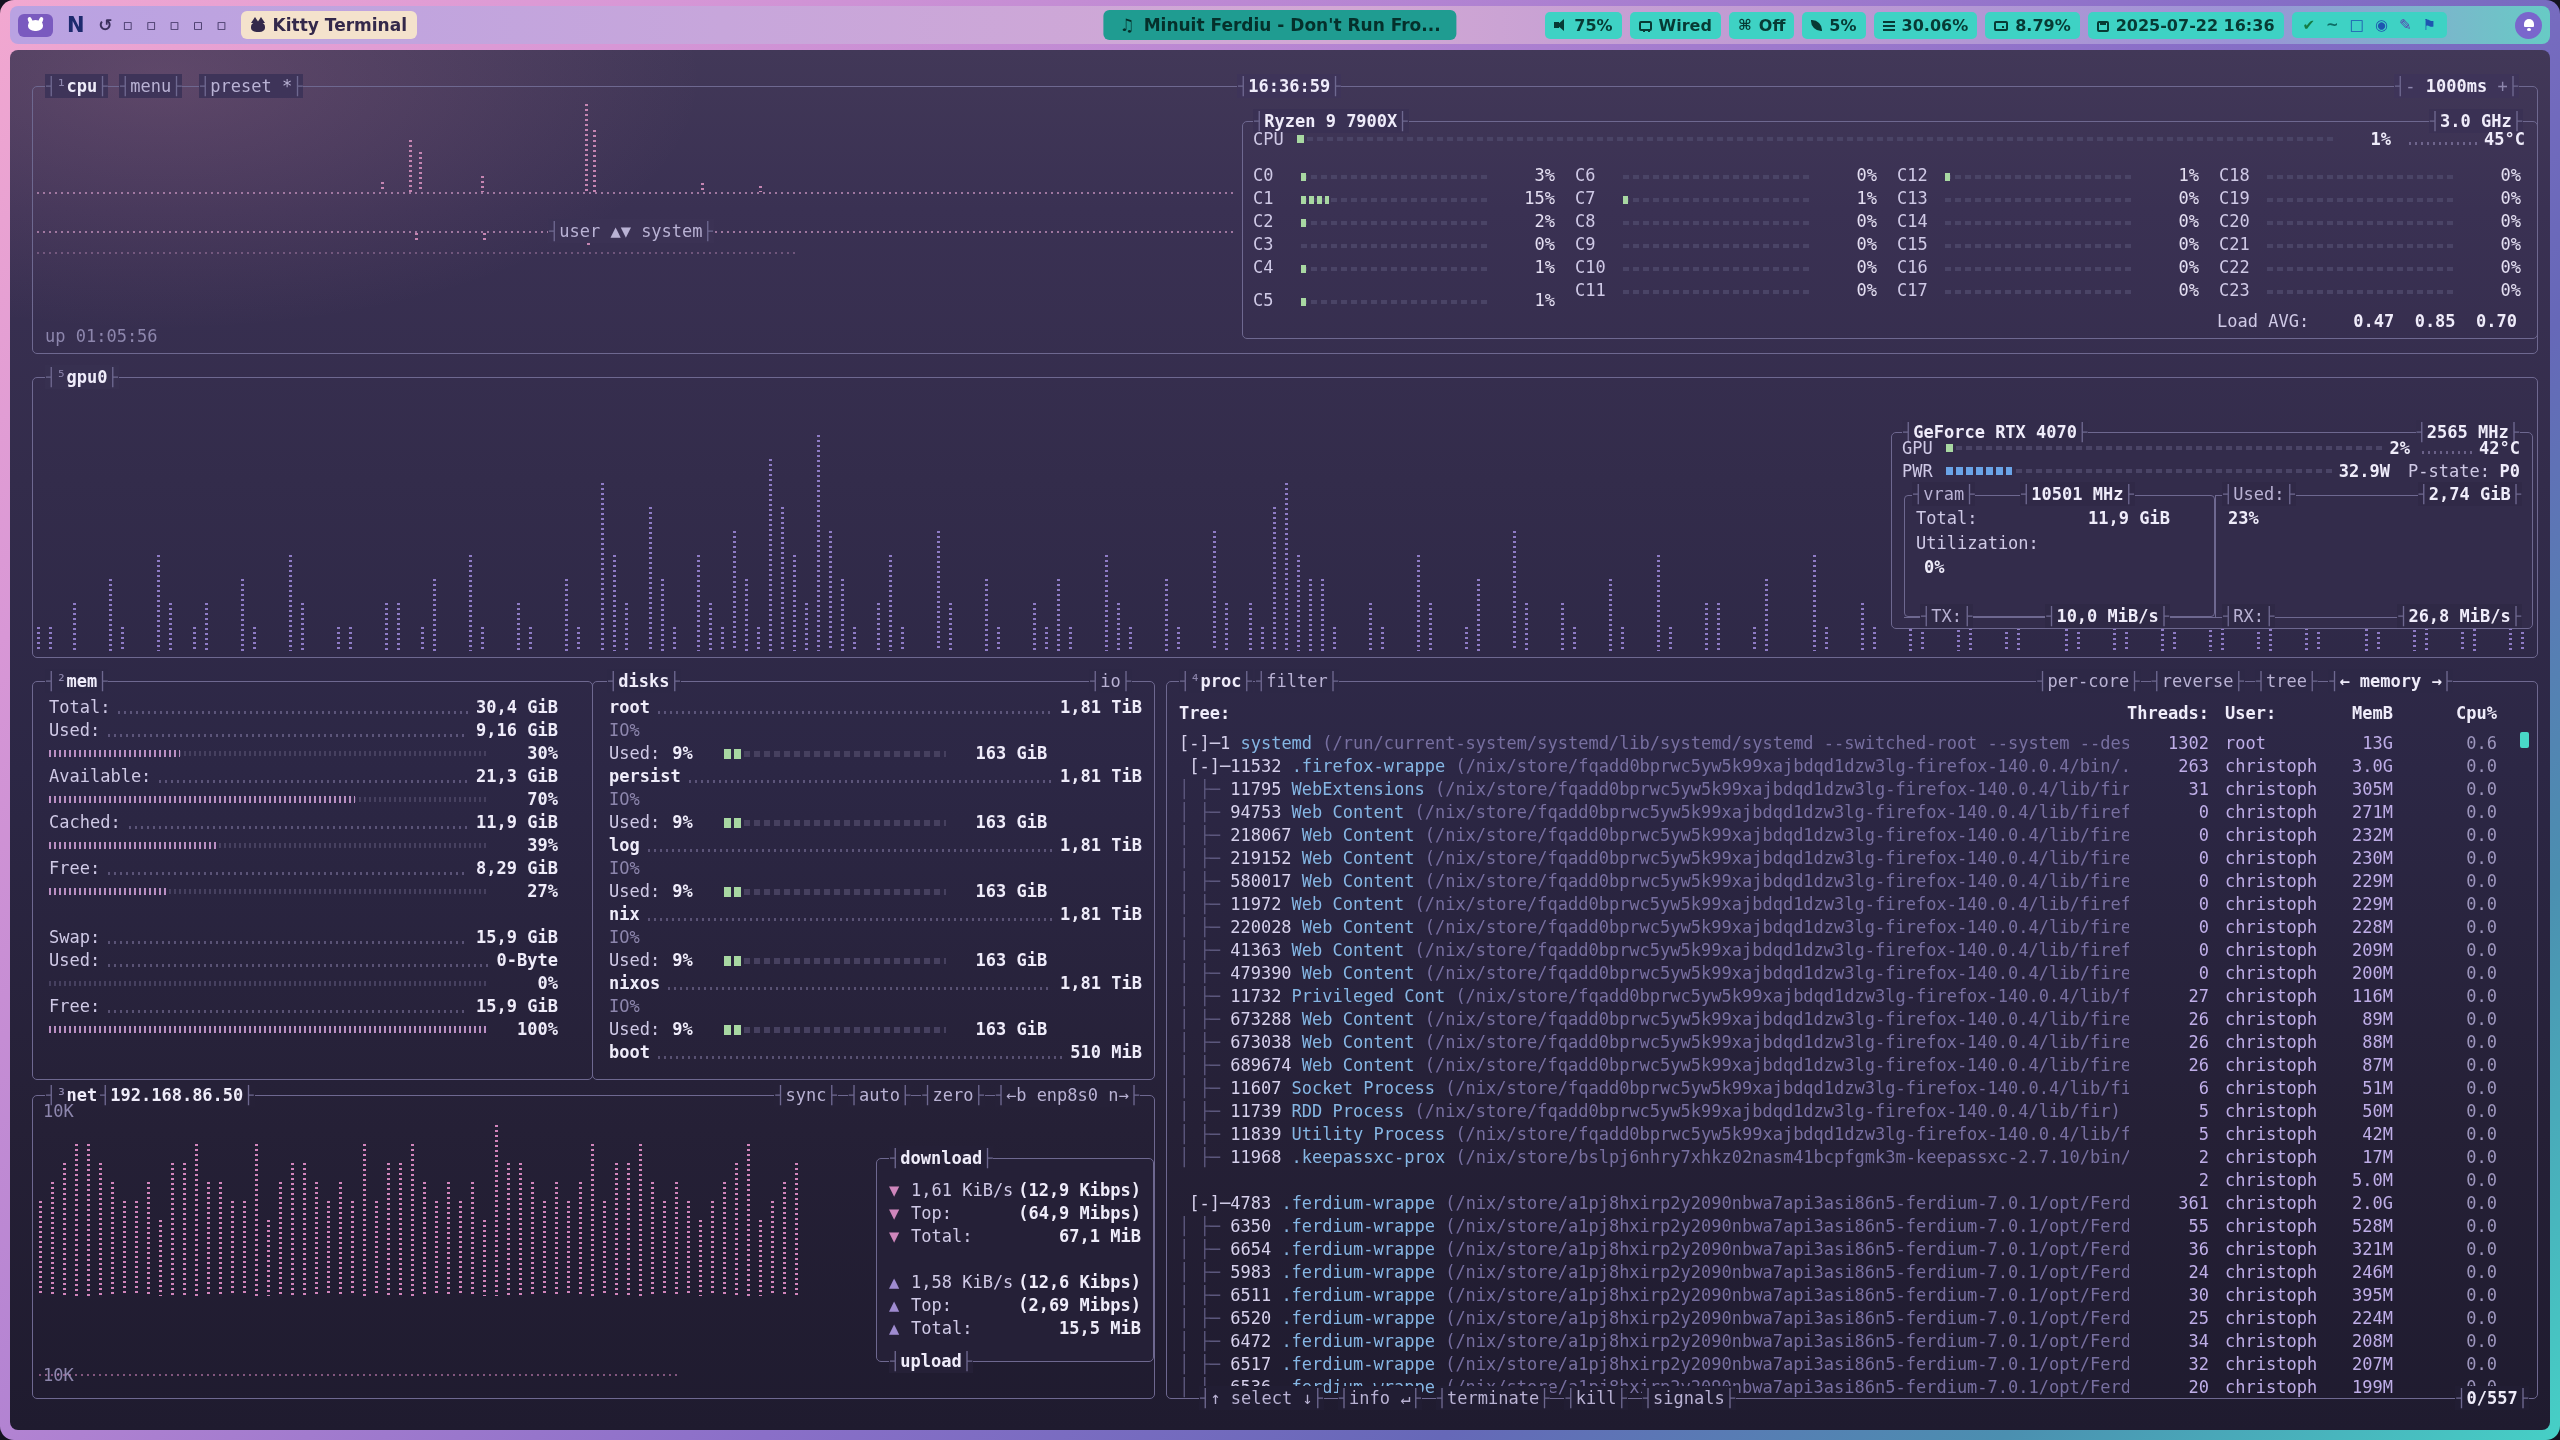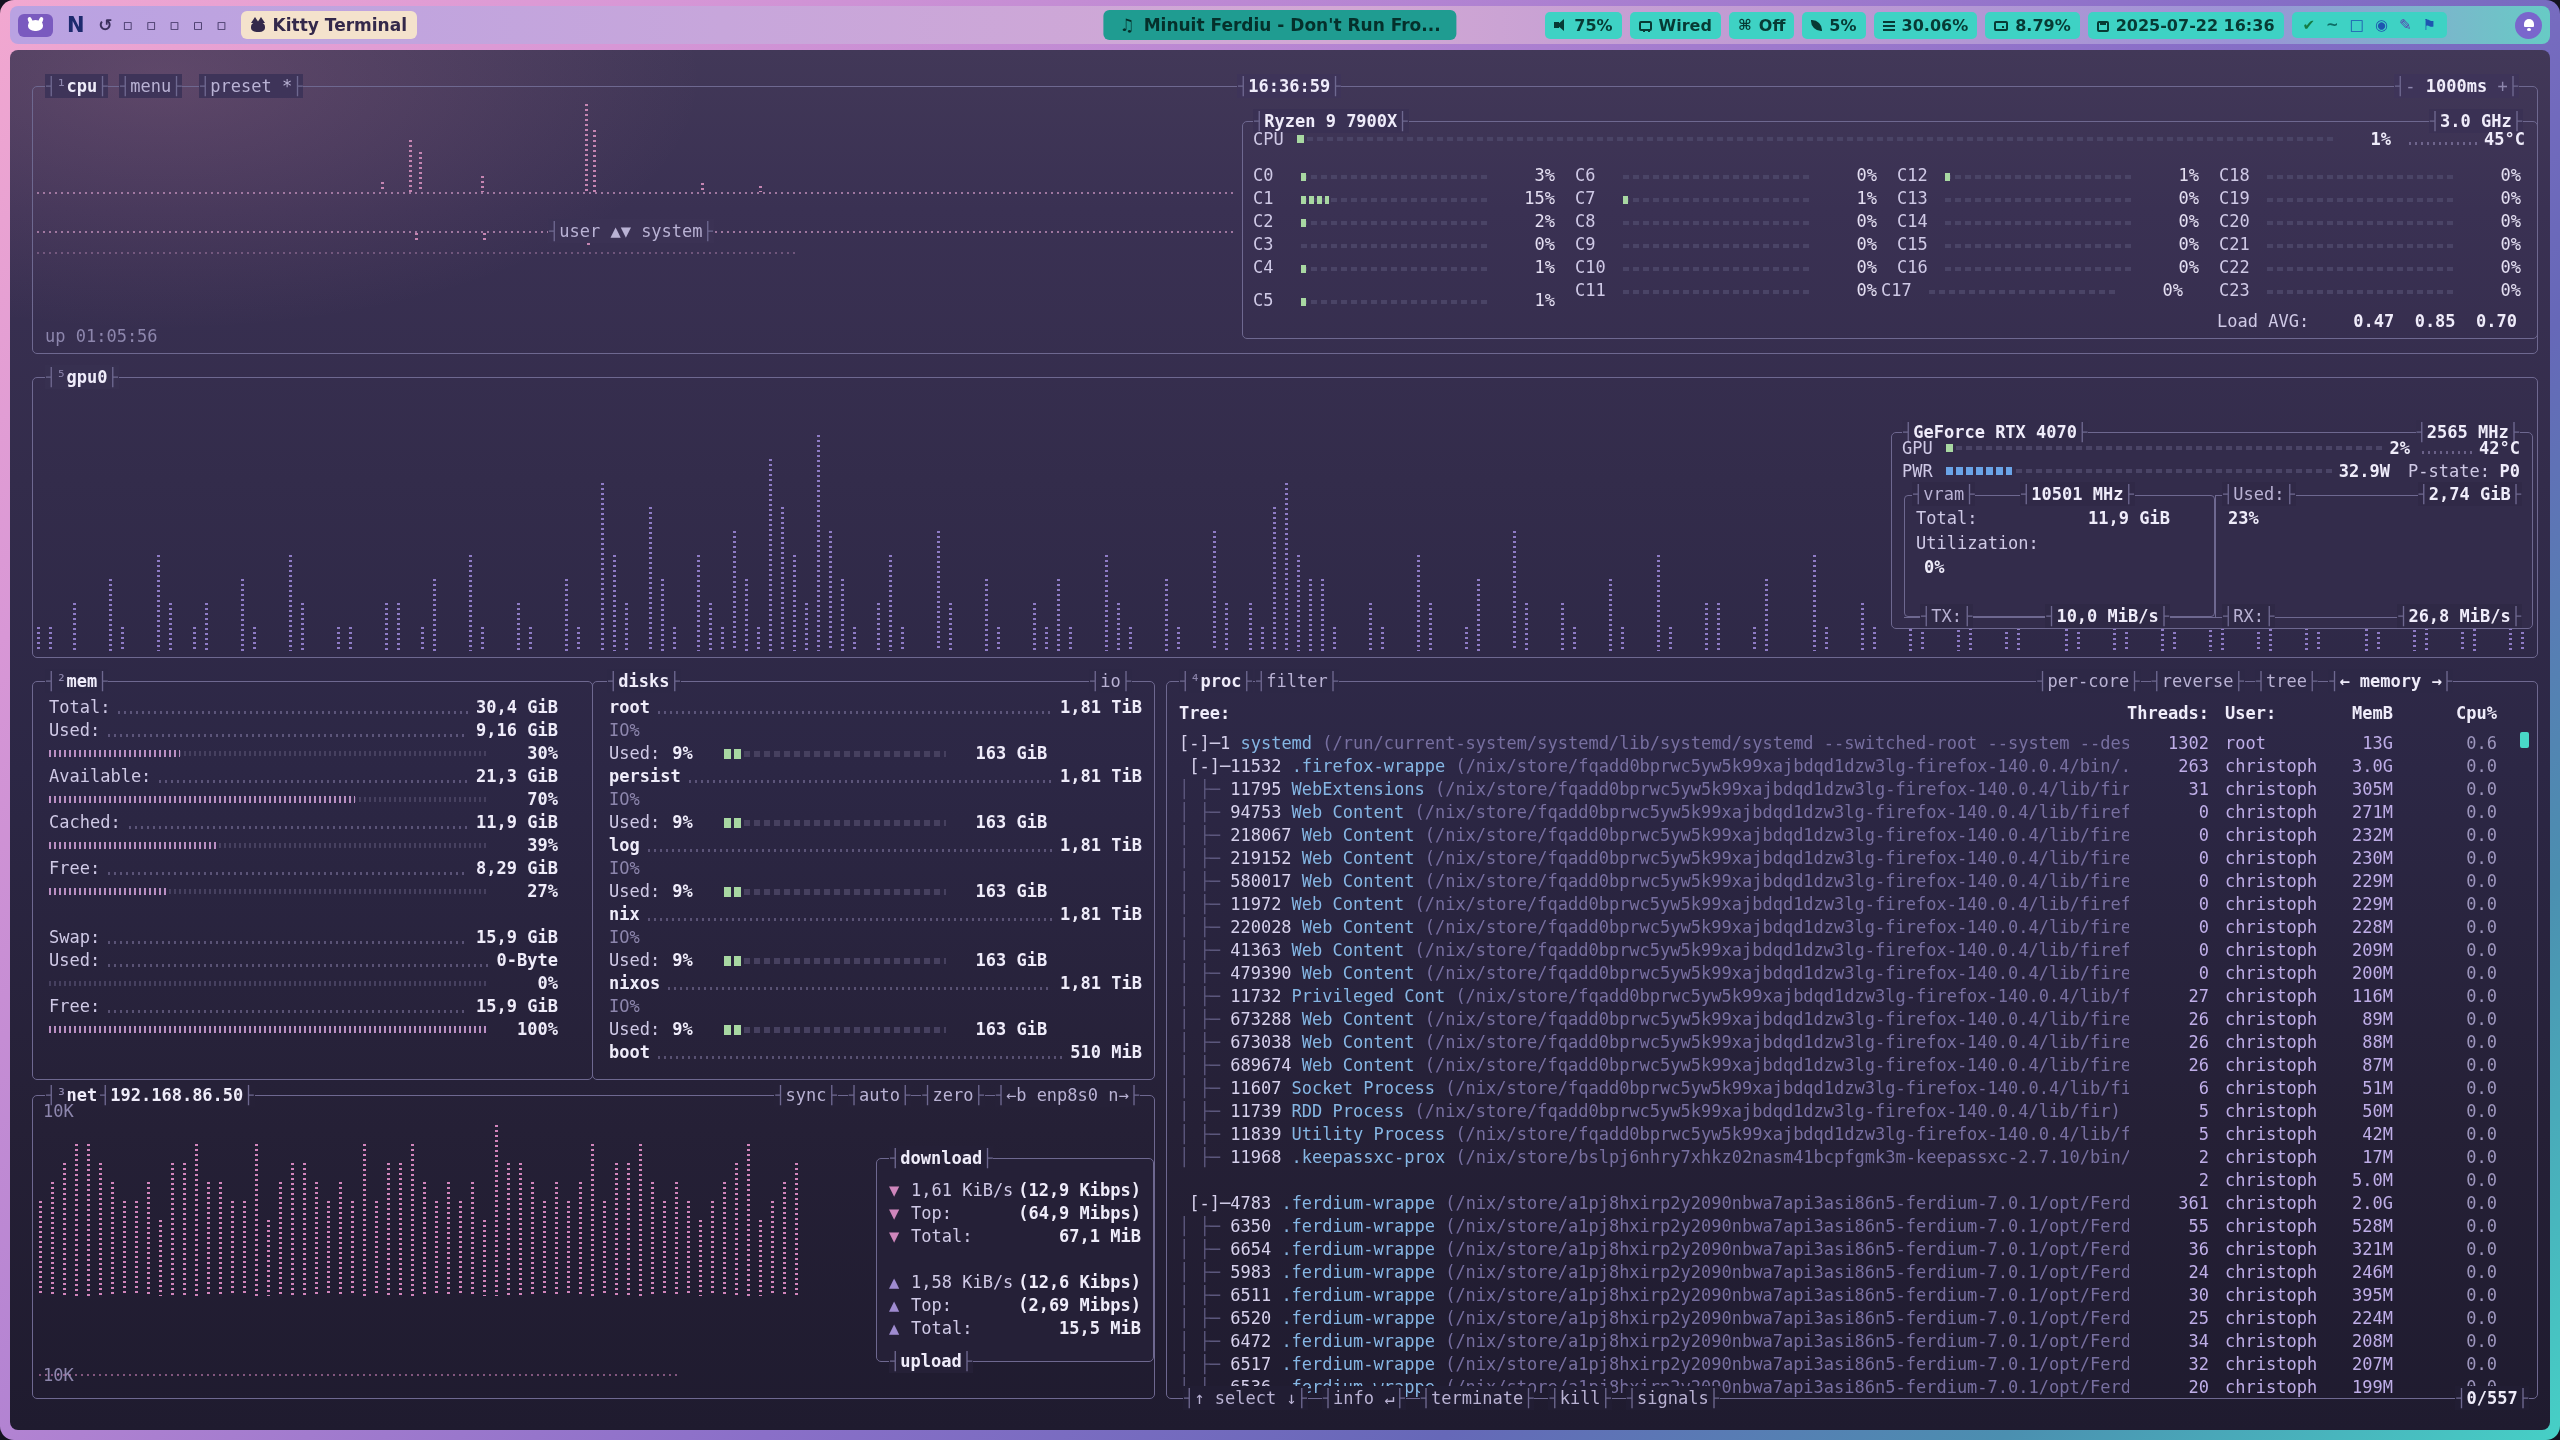--- a/index.html
+++ b/index.html
@@ -333,21 +333,21 @@
               </div>
               <span class="cpct">0%</span>
             </div>
             <div class="core" style="left:644px;top:92px">
               <span class="cid">C16</span>
               <div class="meter">
                 <div class="mtrack"></div>
               </div>
               <span class="cpct">0%</span>
             </div>
-            <div class="core" style="left:628px;top:115px">
+            <div class="core" style="left:644px;top:115px">
               <span class="cid">C17</span>
               <div class="meter">
                 <div class="mtrack"></div>
               </div>
               <span class="cpct">0%</span>
             </div>
             <div class="core" style="left:966px;top:0px">
               <span class="cid">C18</span>
               <div class="meter">
                 <div class="mtrack"></div>
@@ -904,21 +904,21 @@
           <div class="prow" style="top:533px"><div class="pleft"><span class="ptree">│ ├─ </span><span class="ppid">6350 </span><span class="pname">.ferdium-wrappe </span><span class="pcmd">(/nix/store/a1pj8hxirp2y2090nbwa7api3asi86n5-ferdium-7.0.1/opt/Ferdiu)</span></div><span class="pth">55</span><span class="pus">christoph</span><span class="pmem">528M</span><span class="pcpu">0.0</span></div>
           <div class="prow" style="top:556px"><div class="pleft"><span class="ptree">│ ├─ </span><span class="ppid">6654 </span><span class="pname">.ferdium-wrappe </span><span class="pcmd">(/nix/store/a1pj8hxirp2y2090nbwa7api3asi86n5-ferdium-7.0.1/opt/Ferdiu)</span></div><span class="pth">36</span><span class="pus">christoph</span><span class="pmem">321M</span><span class="pcpu">0.0</span></div>
           <div class="prow" style="top:579px"><div class="pleft"><span class="ptree">│ ├─ </span><span class="ppid">5983 </span><span class="pname">.ferdium-wrappe </span><span class="pcmd">(/nix/store/a1pj8hxirp2y2090nbwa7api3asi86n5-ferdium-7.0.1/opt/Ferdiu)</span></div><span class="pth">24</span><span class="pus">christoph</span><span class="pmem">246M</span><span class="pcpu">0.0</span></div>
           <div class="prow" style="top:602px"><div class="pleft"><span class="ptree">│ ├─ </span><span class="ppid">6511 </span><span class="pname">.ferdium-wrappe </span><span class="pcmd">(/nix/store/a1pj8hxirp2y2090nbwa7api3asi86n5-ferdium-7.0.1/opt/Ferdiu)</span></div><span class="pth">30</span><span class="pus">christoph</span><span class="pmem">395M</span><span class="pcpu">0.0</span></div>
           <div class="prow" style="top:625px"><div class="pleft"><span class="ptree">│ ├─ </span><span class="ppid">6520 </span><span class="pname">.ferdium-wrappe </span><span class="pcmd">(/nix/store/a1pj8hxirp2y2090nbwa7api3asi86n5-ferdium-7.0.1/opt/Ferdiu)</span></div><span class="pth">25</span><span class="pus">christoph</span><span class="pmem">224M</span><span class="pcpu">0.0</span></div>
           <div class="prow" style="top:648px"><div class="pleft"><span class="ptree">│ ├─ </span><span class="ppid">6472 </span><span class="pname">.ferdium-wrappe </span><span class="pcmd">(/nix/store/a1pj8hxirp2y2090nbwa7api3asi86n5-ferdium-7.0.1/opt/Ferdiu)</span></div><span class="pth">34</span><span class="pus">christoph</span><span class="pmem">208M</span><span class="pcpu">0.0</span></div>
           <div class="prow" style="top:671px"><div class="pleft"><span class="ptree">│ ├─ </span><span class="ppid">6517 </span><span class="pname">.ferdium-wrappe </span><span class="pcmd">(/nix/store/a1pj8hxirp2y2090nbwa7api3asi86n5-ferdium-7.0.1/opt/Ferdiu)</span></div><span class="pth">32</span><span class="pus">christoph</span><span class="pmem">207M</span><span class="pcpu">0.0</span></div>
           <div class="prow" style="top:694px"><div class="pleft"><span class="ptree">│ ├─ </span><span class="ppid">6536 </span><span class="pname">.ferdium-wrappe </span><span class="pcmd">(/nix/store/a1pj8hxirp2y2090nbwa7api3asi86n5-ferdium-7.0.1/opt/Ferdiu)</span></div><span class="pth">20</span><span class="pus">christoph</span><span class="pmem">199M</span><span class="pcpu">0.0</span></div>
         </div>
 
-      <div class="tagrow-b" id="proc-footer" style="left:16px;--tbg:#211d33">
+      <div class="tagrow-b" id="proc-footer" style="left:32px;--tbg:#211d33">
           <div class="tag">↑ select ↓</div>
           <div class="tag">info ↵</div>
           <div class="tag">terminate</div>
           <div class="tag">kill</div>
           <div class="tag">signals</div>
         </div>
       <div class="tag b" style="right:8px;--tbg:#211d33"><b>0/557</b></div>
     </section>
 
   </div>

